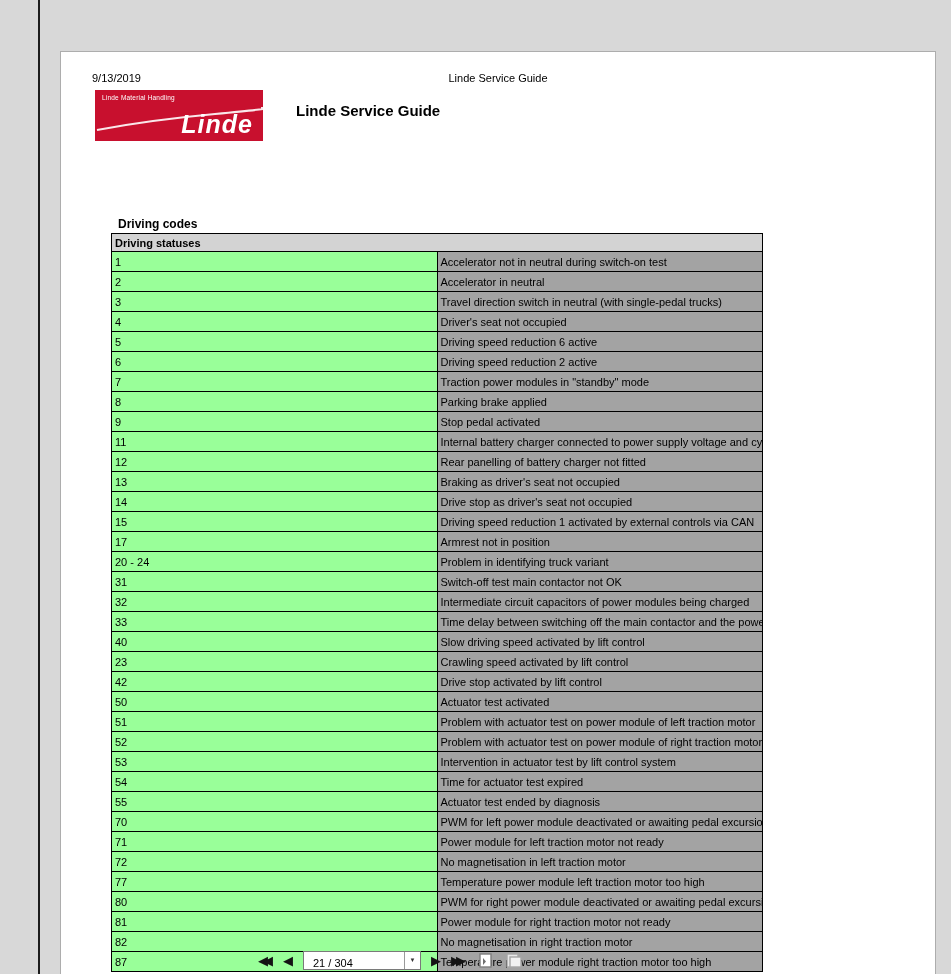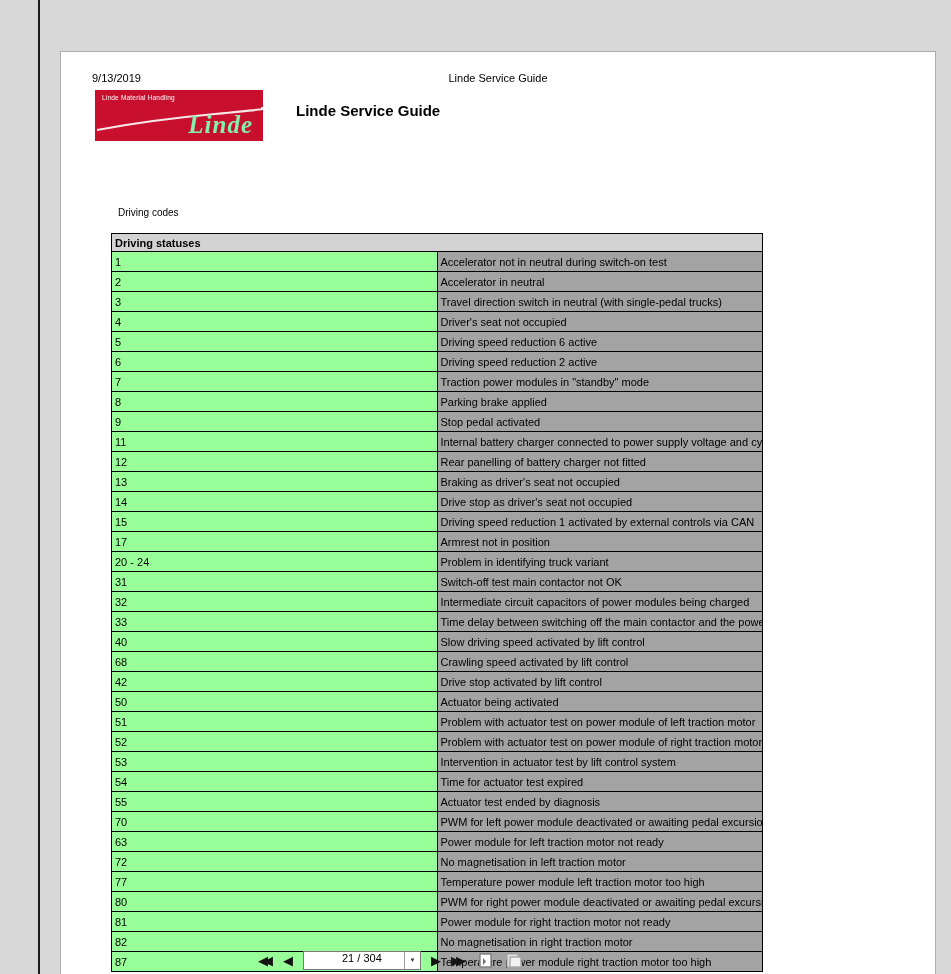--- a/index.html
+++ b/index.html
@@ -12,43 +12,43 @@
   .left-line{position:absolute;left:38px;top:0;width:2px;height:100%;background:#1c1c1c;}
   .page{
     position:absolute;left:60px;top:13px;width:876px;height:933px;
     background:#fff;border:1px solid #adadad;box-sizing:border-box;overflow:hidden;margin-top:38px;
   }
   .date-text{position:absolute;left:31px;top:20px;font-size:11px;}
   .running-header{position:absolute;left:0;right:0;top:20px;text-align:center;font-size:11px;}
   .logo{position:absolute;left:34px;top:38px;width:168px;height:51px;background:var(--logo-red,#c8102e);}
   .logo-swoosh{position:absolute;left:0;top:0;}
   .logo-tagline{position:absolute;left:7px;top:4px;color:#fff;font-size:6.5px;letter-spacing:.2px;}
-  .logo-brand{position:absolute;right:10px;bottom:2px;color:#86efac;font-size:25px;font-style:italic;font-weight:bold;letter-spacing:1px;font-family:Liberation Serif, serif;}
+  .logo-brand{position:absolute;right:10px;bottom:2px;color:#ffffff;font-size:25px;font-style:italic;font-weight:bold;letter-spacing:1px;}
   .doc-title{position:absolute;left:235px;top:50px;font-size:15px;font-weight:bold;}
-  .section-heading{position:absolute;left:57px;top:155px;font-size:10px;font-weight:normal;}
+  .section-heading{position:absolute;left:57px;top:165px;font-size:12px;font-weight:bold;}
   table.codes{
     position:absolute;left:50px;top:181px;width:652px;
     border-collapse:collapse;font-size:11px;table-layout:fixed;
   }
   table.codes th,table.codes td{
     border:1px solid #000;padding:1px 3px;height:17px;
     white-space:nowrap;overflow:hidden;vertical-align:middle;text-align:left;
   }
   table.codes th{background:var(--header-gray,#d3d3d3);font-weight:bold;font-size:11px;height:15px;}
   td.code-cell{width:38px;background:var(--code-green,#99ff99);}
   td.desc-cell{background:#a3a3a3;}
   .toolbar{
     position:absolute;left:258px;bottom:0;height:28px;
     display:flex;align-items:center;gap:10px;
   }
   .nav-glyph{font-size:13px;color:#141414;line-height:1;cursor:pointer;user-select:none;}
   .nav-glyph.dbl{letter-spacing:-5px;padding-right:5px;}
   .page-box{
     width:118px;height:19px;background:#fff;border:1px solid #7a7a7a;
-    display:flex;align-items:flex-start;box-sizing:border-box;padding-left:29px;
+    display:flex;align-items:flex-end;box-sizing:border-box;
   }
   .page-box-text{flex:1;font-size:11px;padding-left:9px;}
   .combo-arrow{
     width:15px;align-self:stretch;border-left:1px solid #9a9a9a;
     display:flex;align-items:center;justify-content:center;font-size:6px;color:#333;
   }
   .view-icon{width:18px;height:17px;display:block;cursor:pointer;}
 </style>
 </head>
 <body>
@@ -153,30 +153,30 @@
         </tr>
         <tr>
           <td class="code-cell">33</td>
           <td class="desc-cell">Time delay between switching off the main contactor and the power module</td>
         </tr>
         <tr>
           <td class="code-cell">40</td>
           <td class="desc-cell">Slow driving speed activated by lift control</td>
         </tr>
         <tr>
-          <td class="code-cell">68</td>
+          <td class="code-cell">23</td>
           <td class="desc-cell">Crawling speed activated by lift control</td>
         </tr>
         <tr>
           <td class="code-cell">42</td>
           <td class="desc-cell">Drive stop activated by lift control</td>
         </tr>
         <tr>
           <td class="code-cell">50</td>
-          <td class="desc-cell">Actuator being activated</td>
+          <td class="desc-cell">Actuator test activated</td>
         </tr>
         <tr>
           <td class="code-cell">51</td>
           <td class="desc-cell">Problem with actuator test on power module of left traction motor</td>
         </tr>
         <tr>
           <td class="code-cell">52</td>
           <td class="desc-cell">Problem with actuator test on power module of right traction motor</td>
         </tr>
         <tr>
@@ -189,21 +189,21 @@
         </tr>
         <tr>
           <td class="code-cell">55</td>
           <td class="desc-cell">Actuator test ended by diagnosis</td>
         </tr>
         <tr>
           <td class="code-cell">70</td>
           <td class="desc-cell">PWM for left power module deactivated or awaiting pedal excursion</td>
         </tr>
         <tr>
-          <td class="code-cell">63</td>
+          <td class="code-cell">71</td>
           <td class="desc-cell">Power module for left traction motor not ready</td>
         </tr>
         <tr>
           <td class="code-cell">72</td>
           <td class="desc-cell">No magnetisation in left traction motor</td>
         </tr>
         <tr>
           <td class="code-cell">77</td>
           <td class="desc-cell">Temperature power module left traction motor too high</td>
         </tr>

